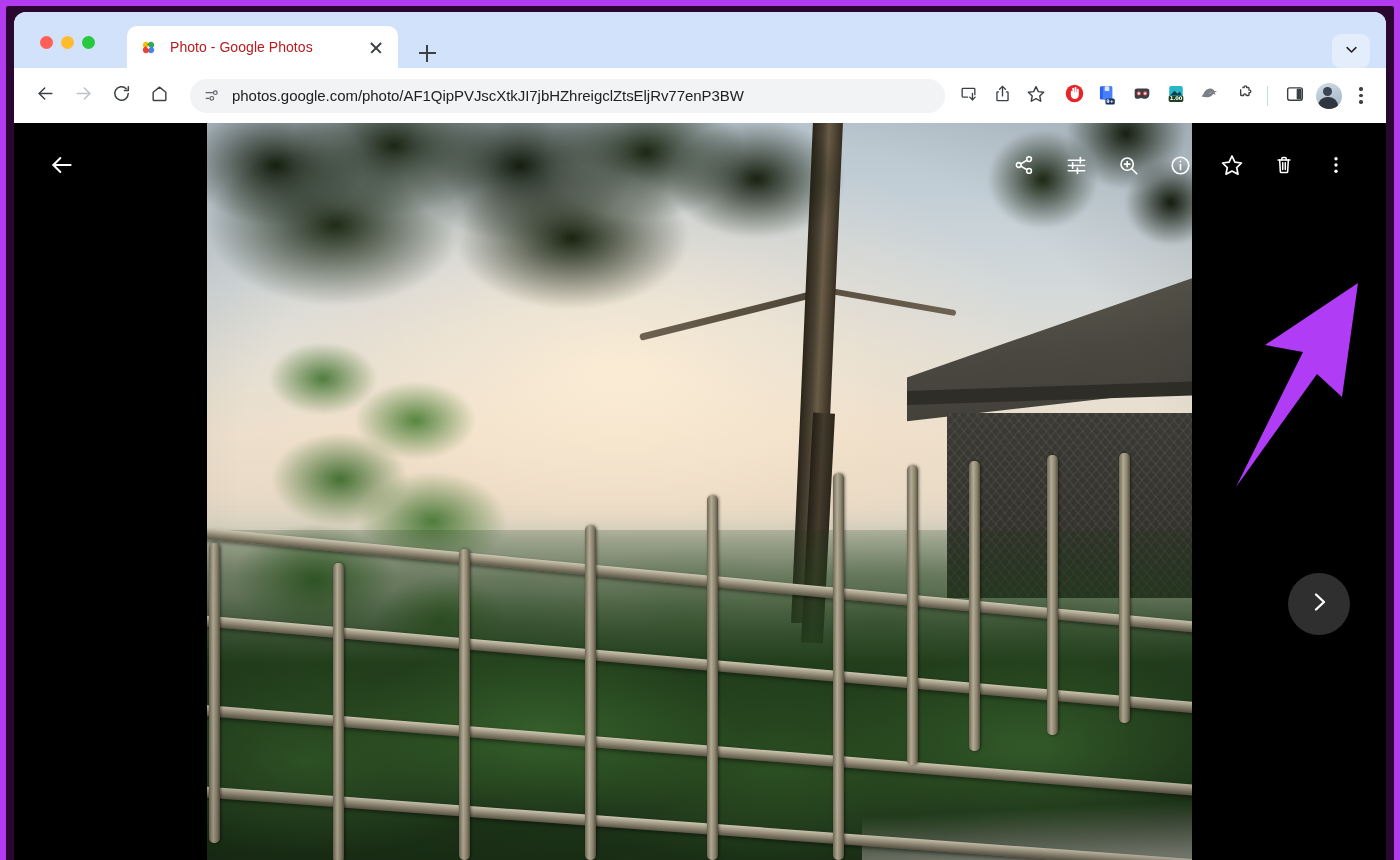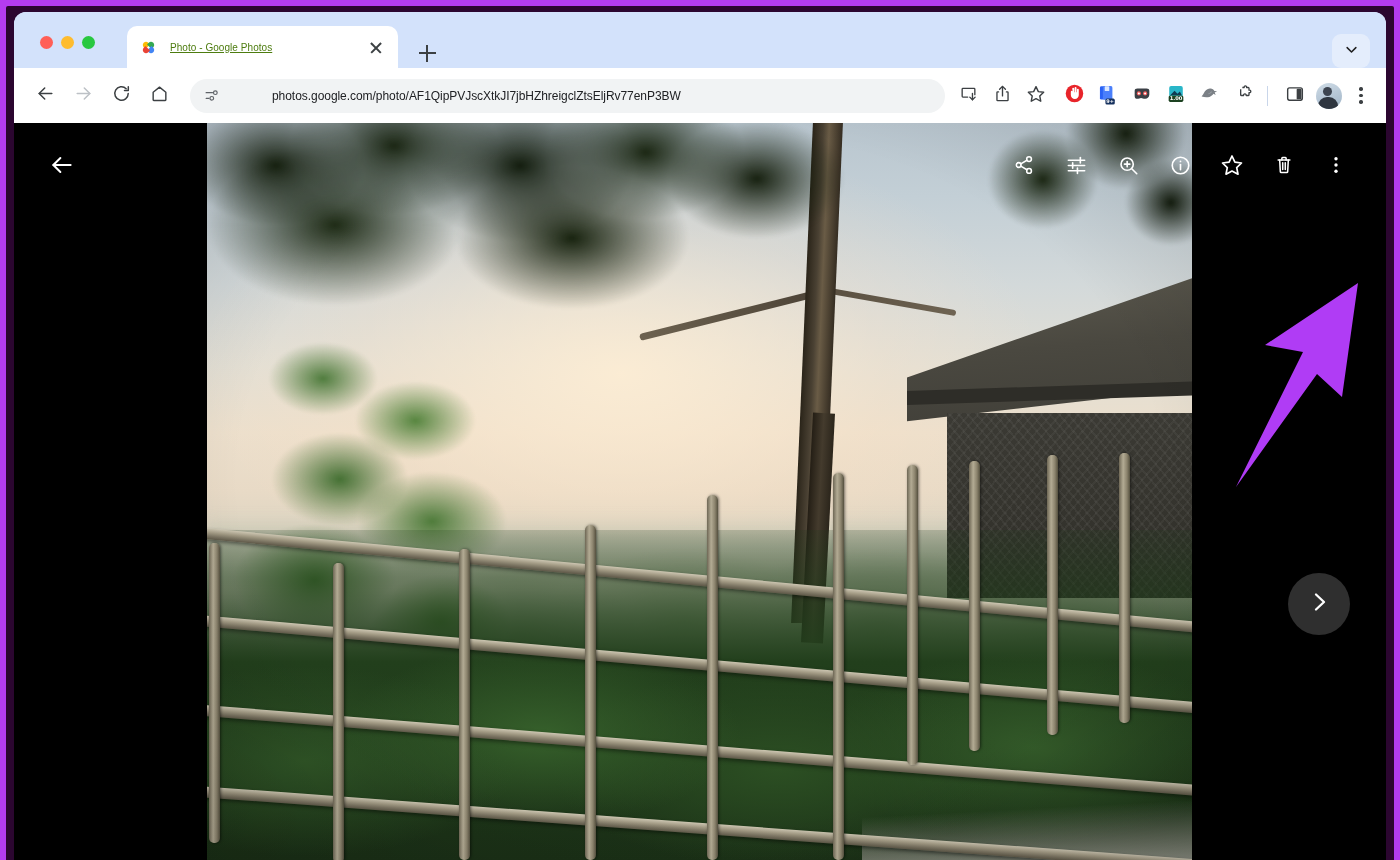--- a/index.html
+++ b/index.html
@@ -41,24 +41,23 @@
   .light.green { background:#28c840; }
 
   #tab {
     position:absolute; left:113px; top:14px; width:271px; height:42px;
     background:#ffffff;
     border-radius:10px 10px 0 0;
     display:flex; align-items:center; padding:0 12px;
   }
   #tab-favicon { width:19px; height:19px; flex:0 0 19px; position:relative; margin-right:12px; }
   #tab-title {
-    font-size:10px; color:#4d7c0f; white-space:nowrap;
+    font-size:14px; color:#b91c1c; white-space:nowrap;
     overflow:hidden; text-overflow:ellipsis; flex:1;
     letter-spacing:0.05px;
-    text-decoration:underline;
   }
   #tab-close {
     width:20px; height:20px; flex:0 0 20px; position:relative;
     margin-left:6px; cursor:pointer;
   }
   #tab-close::before, #tab-close::after {
     content:""; position:absolute; left:3px; top:9.5px;
     width:14px; height:1.6px; background:#3c4043;
   }
   #tab-close::before { transform:rotate(45deg); }
@@ -98,24 +97,23 @@
   #nav-back { margin-left:14px; }
 
   #omnibox {
     flex:1; height:34px; margin:0 8px 0 14px;
     background:#f1f3f4; border-radius:17px;
     display:flex; align-items:center; padding:0 14px;
     cursor:text; min-width:0;
   }
   #site-info { width:18px; height:18px; flex:0 0 18px; margin-right:10px; position:relative; }
   #url-text {
-    font-size:12px; color:#202124; white-space:nowrap;
+    font-size:15px; color:#202124; white-space:nowrap;
     overflow:hidden; text-overflow:ellipsis;
     letter-spacing:-0.05px;
-    margin-left:40px;
   }
   .omni-right { display:flex; align-items:center; flex:0 0 auto; }
   .omni-act { width:30px; height:30px; margin-right:4px; display:flex;
     align-items:center; justify-content:center; cursor:pointer; }
 
   .ext { width:30px; height:30px; margin-left:4px; display:flex;
     align-items:center; justify-content:center; cursor:pointer;
     position:relative; flex:0 0 30px; }
   #ext-divider { width:1px; height:20px; background:#c9d6ea; margin:0 8px; }
   #avatar {

